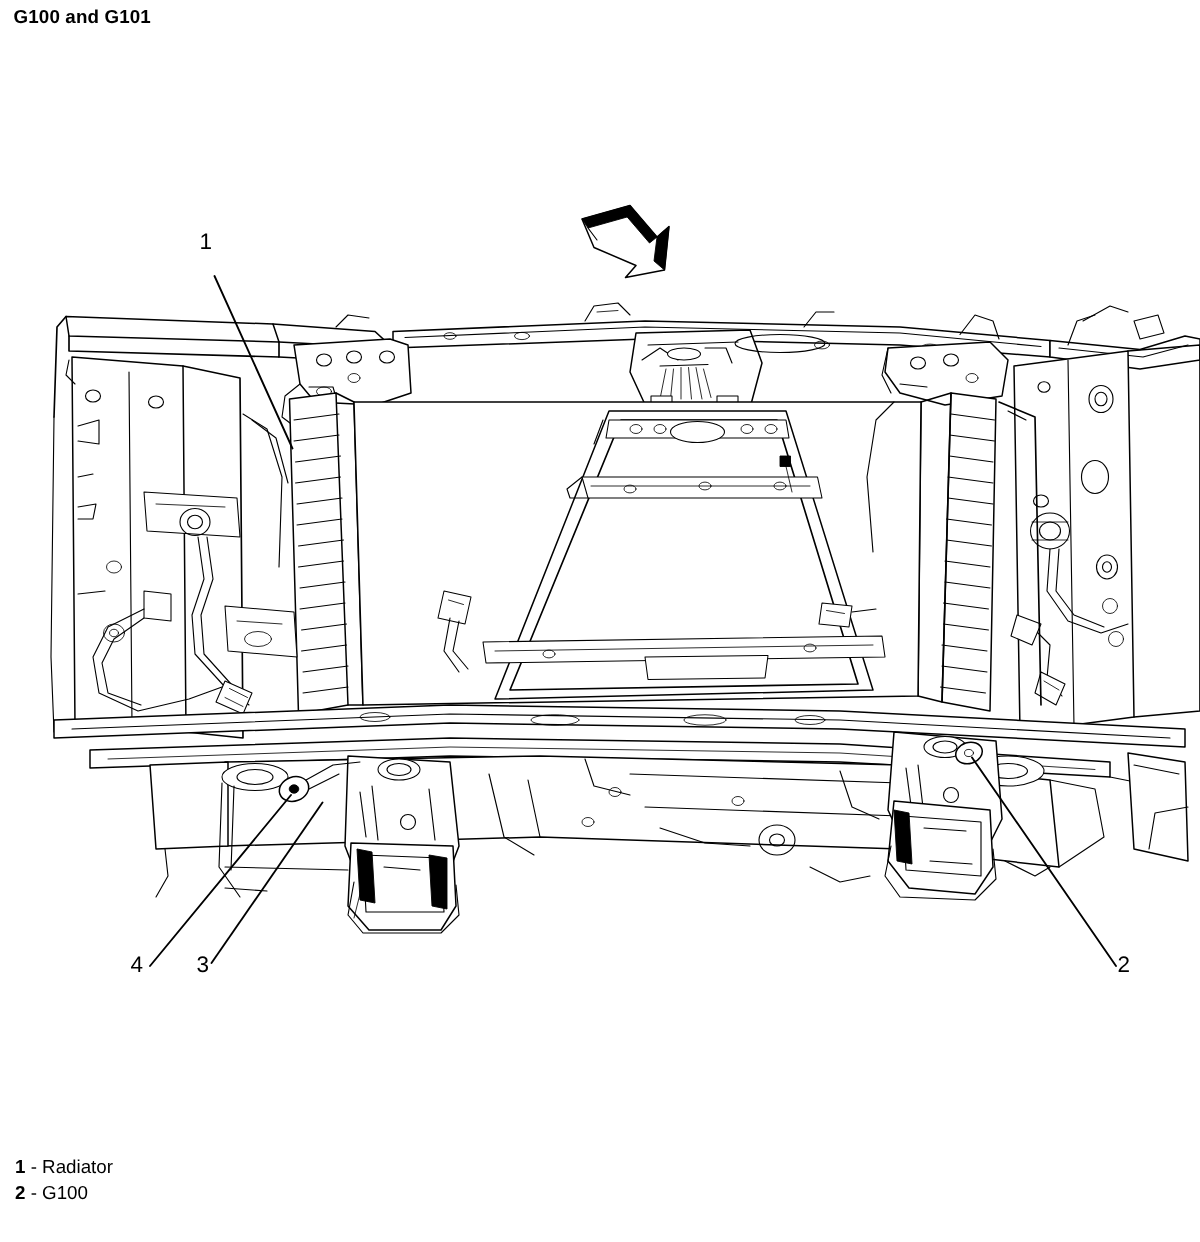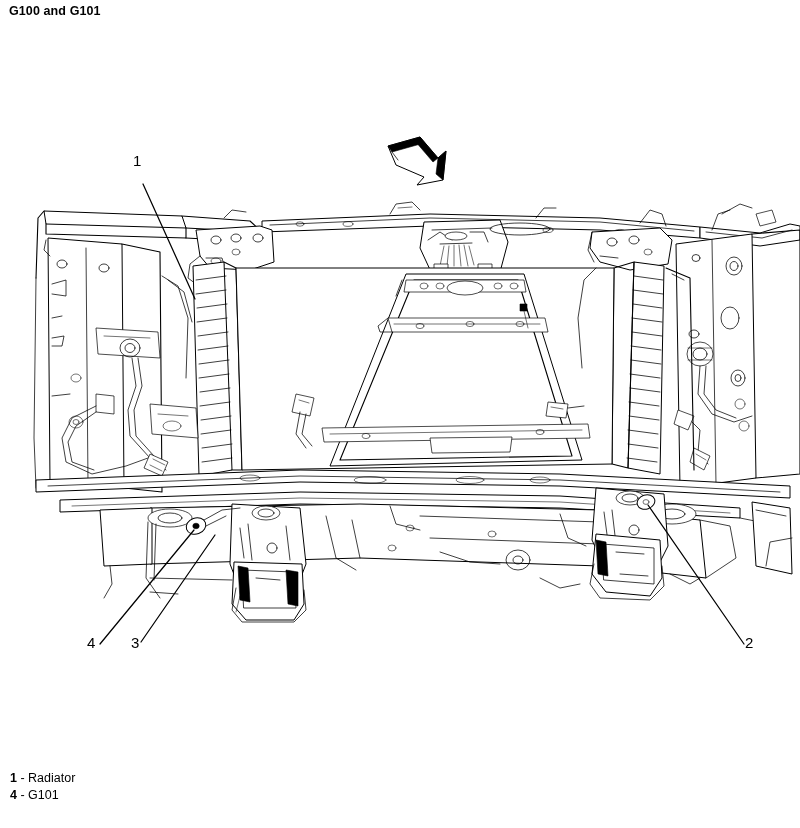--- a/index.html
+++ b/index.html
@@ -421,17 +421,17 @@
       </g>
 
     </svg>
   </div>
 
   <div class="legend">
     <div class="legend-row">
       <span class="legend-num">1</span><span class="legend-sep"> - </span><span class="legend-text">Radiator</span>
     </div>
     <div class="legend-row">
-      <span class="legend-num">4</span><span class="legend-sep"> - </span><span class="legend-text">G101</span>
+      <span class="legend-num">2</span><span class="legend-sep"> - </span><span class="legend-text">G100</span>
     </div>
   </div>
 
 </div>
 
 </body></html>

